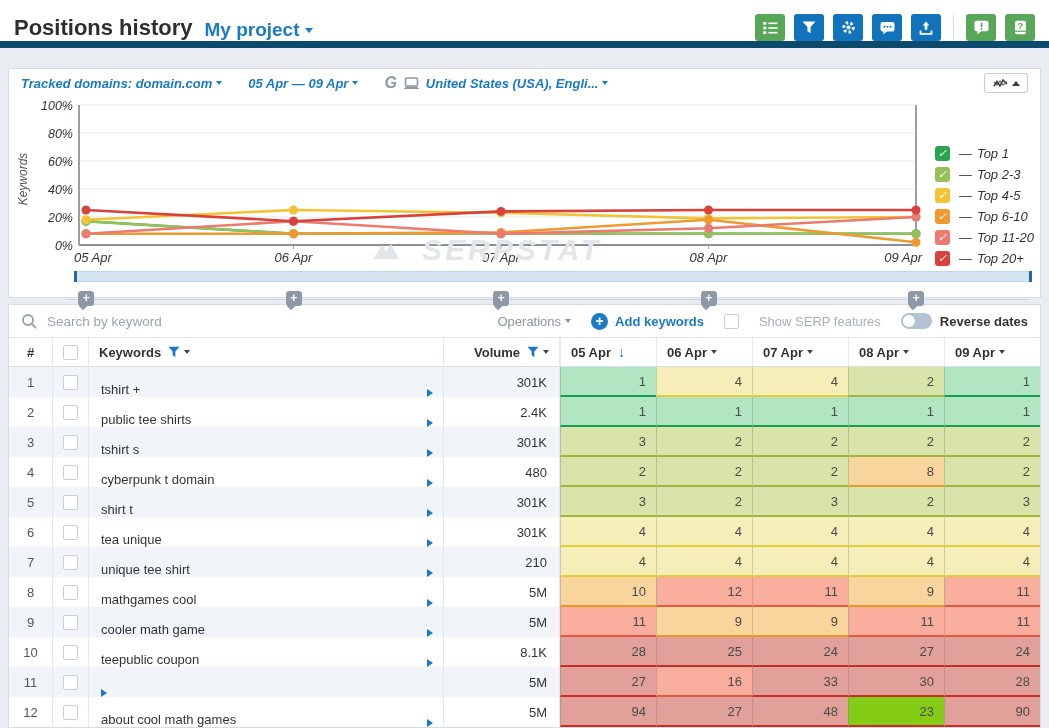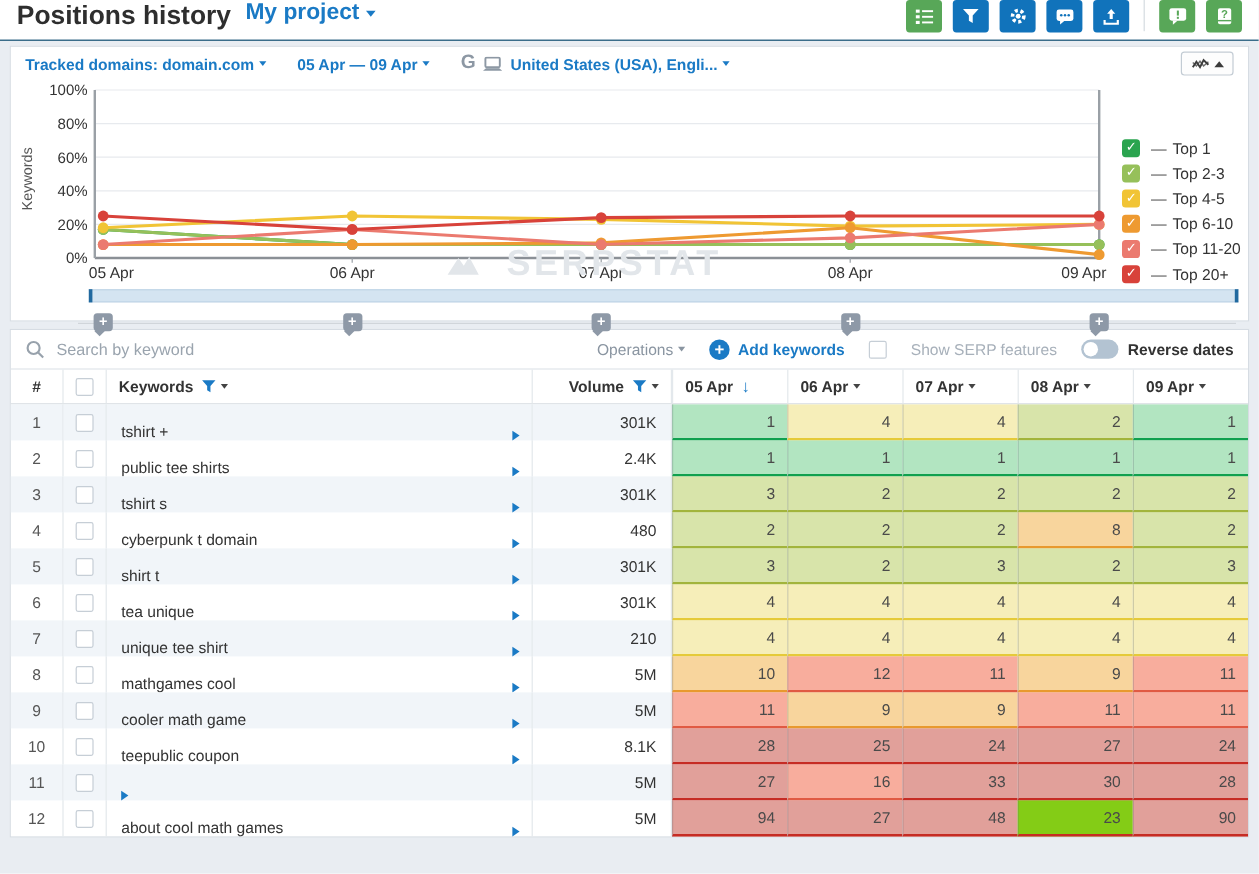--- a/index.html
+++ b/index.html
@@ -4,37 +4,37 @@
 <style>
   * { box-sizing: border-box; margin: 0; padding: 0; }
   html,body { width:1049px; height:728px; }
   body {
     font-family: "Liberation Sans", sans-serif;
     background:#e9edf2; color:#333; overflow:hidden;
   }
   .page { position:relative; width:1049px; height:728px; }
 
   
-  .topbar { height:34px; background:#fff; border-bottom:1px solid #0c4a6e;
-    display:flex; align-items:flex-start; padding:0 14px; }
+  .topbar { height:48px; background:#fff; border-bottom:7px solid #0c4a6e;
+    display:flex; align-items:flex-end; padding:0 14px; }
   .title { font-size:22px; font-weight:bold; color:#2e2e2e; }
   .project { font-size:19px; font-weight:bold; color:#1a7ac5; margin-left:12px; display:flex; align-items:center; cursor:pointer;}
   .caret { display:inline-block; width:0; height:0; border-left:4px solid transparent;
     border-right:4px solid transparent; border-top:5px solid currentColor; margin-left:5px; }
   .caret.sm { border-left-width:3.5px; border-right-width:3.5px; border-top-width:4.5px; margin-left:4px;}
   .topbar-spacer { flex:1; }
   .tb-btn { width:30px; height:27px; border-radius:3px; border:none; margin-left:9px;
     display:flex; align-items:center; justify-content:center; cursor:pointer; }
   .tb-btn.green { background:#58a758; }
   .tb-btn.blue  { background:#1173bb; }
   .tb-divider { width:1px; height:26px; background:#d5dbe0; margin-left:12px; margin-right:3px;}
 
   
   .card { background:#fff; border:1px solid #d6dce3; margin:0 8px; }
-  .chart-card { margin-top:4px; height:230px; }
+  .chart-card { margin-top:20px; height:230px;font-style:italic; }
   .chart-controls { height:28px; display:flex; align-items:center; padding:0 12px; gap:26px; }
   .ctl { color:#1a7ac5; font-size:13px; font-weight:bold; display:flex; align-items:center; cursor:pointer; }
   .se-group { display:flex; align-items:center; gap:6px; }
   .g-letter { color:#8d98a4; font-size:16px; font-weight:bold; }
   .chart-collapse { margin-left:auto; width:44px; height:20px; border:1px solid #c3ccd4; border-radius:3px;
     background:#fdfdfd; display:flex; align-items:center; justify-content:center; gap:4px; cursor:pointer;}
   .up-caret { width:0; height:0; border-left:4px solid transparent; border-right:4px solid transparent;
     border-bottom:5px solid #3c3c3c; }
 
   .chart-body { position:relative; height:172px; padding-left:8px; }

